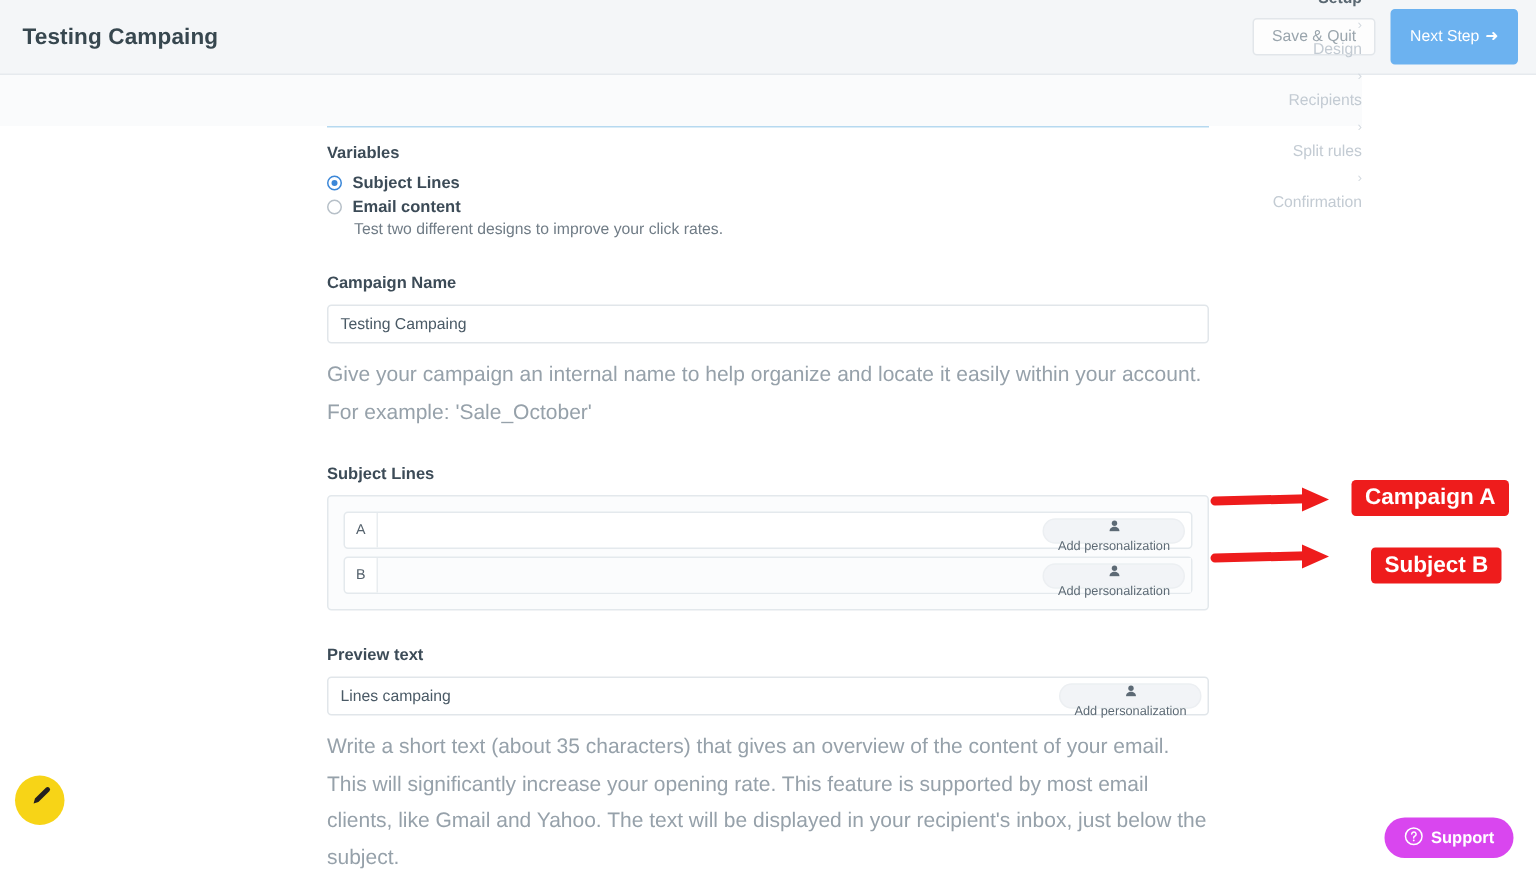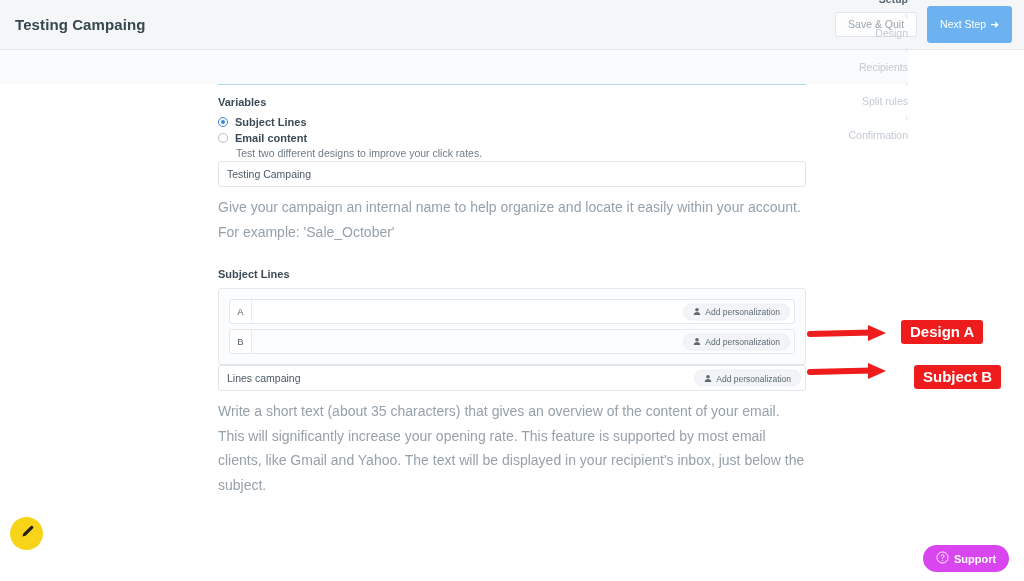--- a/index.html
+++ b/index.html
@@ -161,20 +161,21 @@
     border-radius: 11px;
     height: 17px;
     display: flex;
     align-items: center;
     gap: 4px;
     padding: 0 9px;
     font-size: 8.5px;
     color: #5d6a75;
     cursor: pointer;
     white-space: nowrap;
+    flex-direction: column;
   }
   .pill svg { display: block; }
 
   
   .card {
     width: 588px;
     border: 1px solid #e3e8ec;
     border-radius: 3px;
     background: #fbfcfd;
     padding: 10px;
@@ -289,20 +290,21 @@
     <span class="radio checked"></span>
     <span class="radio-label">Subject Lines</span>
   </div>
 
   <div class="radio-row">
     <span class="radio"></span>
     <span class="radio-label">Email content</span>
   </div>
   <div class="radio-desc">Test two different designs to improve your click rates.</div>
 
+  <div class="section-label mt-lg">Campaign Name</div>
   <div class="field">
     <span>Testing Campaing</span>
   </div>
   <div class="helper">Give your campaign an internal name to help organize and locate it easily within your account. For example: 'Sale_October'</div>
 
   <div class="section-label mt-lg">Subject Lines</div>
   <div class="card">
 
     <div class="ab-row">
       <div class="ab-key">A</div>
@@ -328,41 +330,42 @@
               <circle cx="4" cy="2.3" r="1.8" fill="#5d6a75"></circle>
               <path d="M0.7 7.6c0-1.9 1.5-3 3.3-3s3.3 1.1 3.3 3z" fill="#5d6a75"></path>
             </svg>
         </span>
         <span>Add personalization</span>
       </div>
     </div>
 
   </div>
 
+  <div class="section-label mt-lg">Preview text</div>
   <div class="field">
     <span>Lines campaing</span>
     <div class="pill">
       <span>
         <svg width="8" height="8" viewBox="0 0 8 8">
             <circle cx="4" cy="2.3" r="1.8" fill="#5d6a75"></circle>
             <path d="M0.7 7.6c0-1.9 1.5-3 3.3-3s3.3 1.1 3.3 3z" fill="#5d6a75"></path>
           </svg>
       </span>
       <span>Add personalization</span>
     </div>
   </div>
   <div class="helper">Write a short text (about 35 characters) that gives an overview of the content of your email. This will significantly increase your opening rate. This feature is supported by most email clients, like Gmail and Yahoo. The text will be displayed in your recipient's inbox, just below the subject.</div>
 
 </div>
 
 <svg class="annot" style="left:806px; top:320px;" width="92" height="26">
   <path d="M4 14 L66 12.5" stroke="#ee1c1c" stroke-width="6" stroke-linecap="round"></path>
   <path d="M62 5 L80 13 L62 21 Z" fill="#ee1c1c"></path>
 </svg>
-<div class="badge" style="left:901px; top:320px;">Design A</div>
+<div class="badge" style="left:901px; top:320px;">Campaign A</div>
 
 <svg class="annot" style="left:806px; top:358px;" width="92" height="26">
   <path d="M4 14 L66 12.5" stroke="#ee1c1c" stroke-width="6" stroke-linecap="round"></path>
   <path d="M62 5 L80 13 L62 21 Z" fill="#ee1c1c"></path>
 </svg>
 <div class="badge" style="left:914px; top:365px;">Subject B</div>
 
 <div class="fab">
   <span>
     <svg width="16" height="16" viewBox="0 0 16 16">

